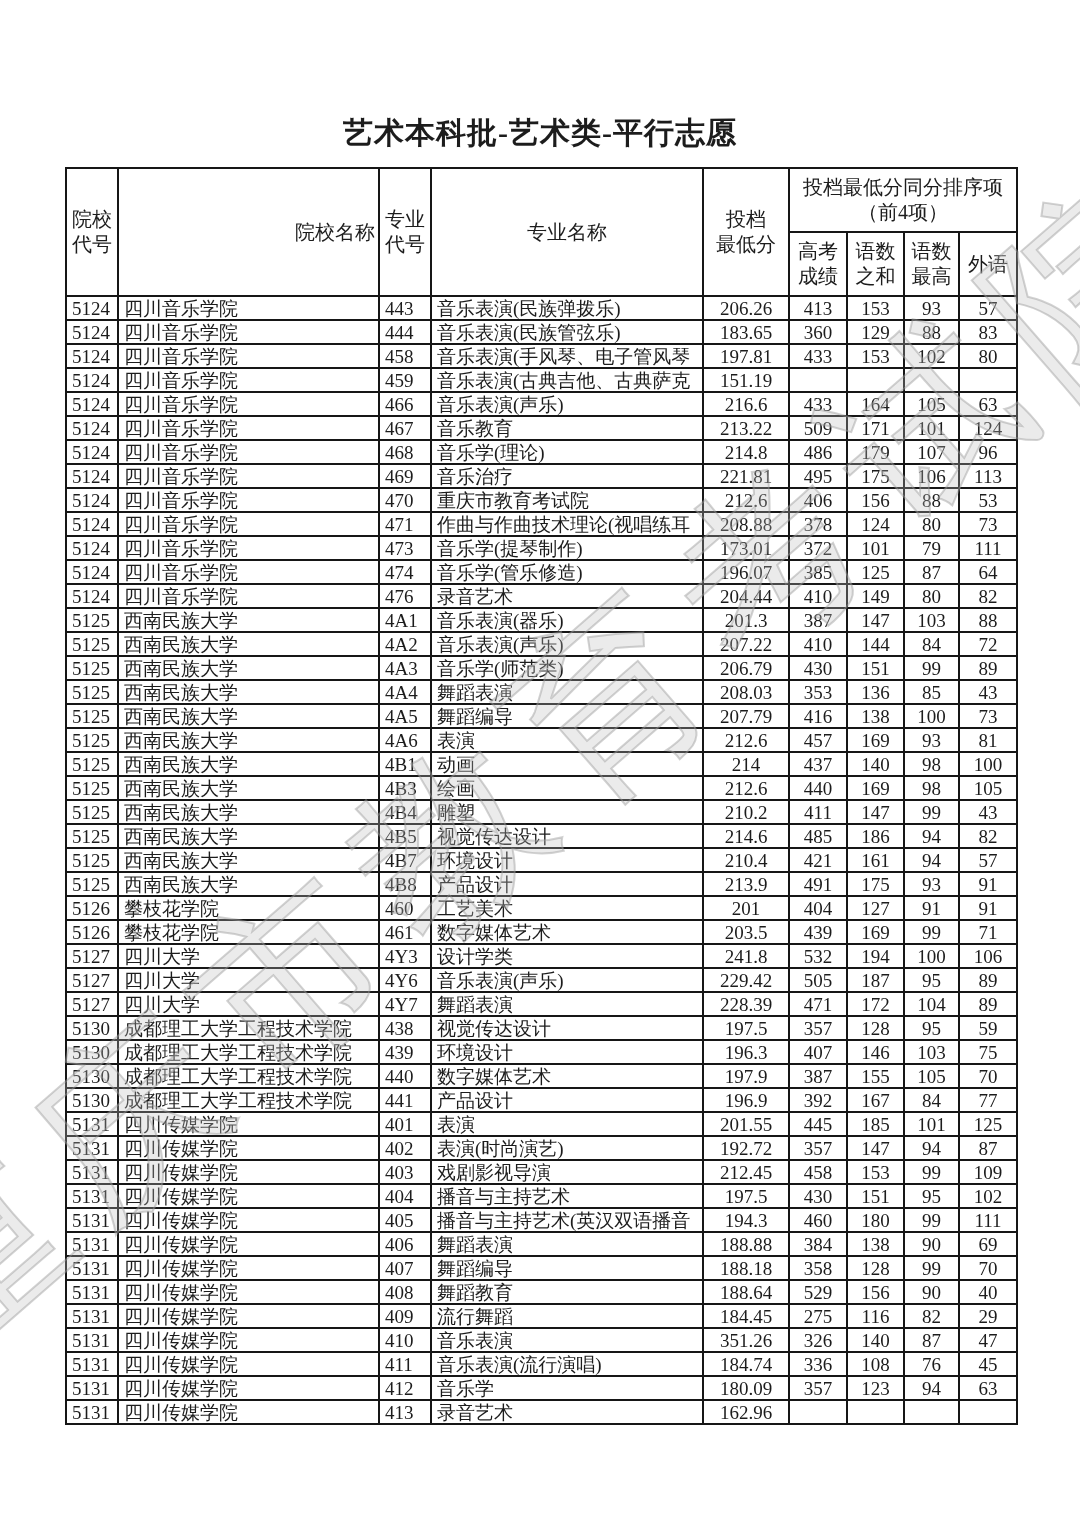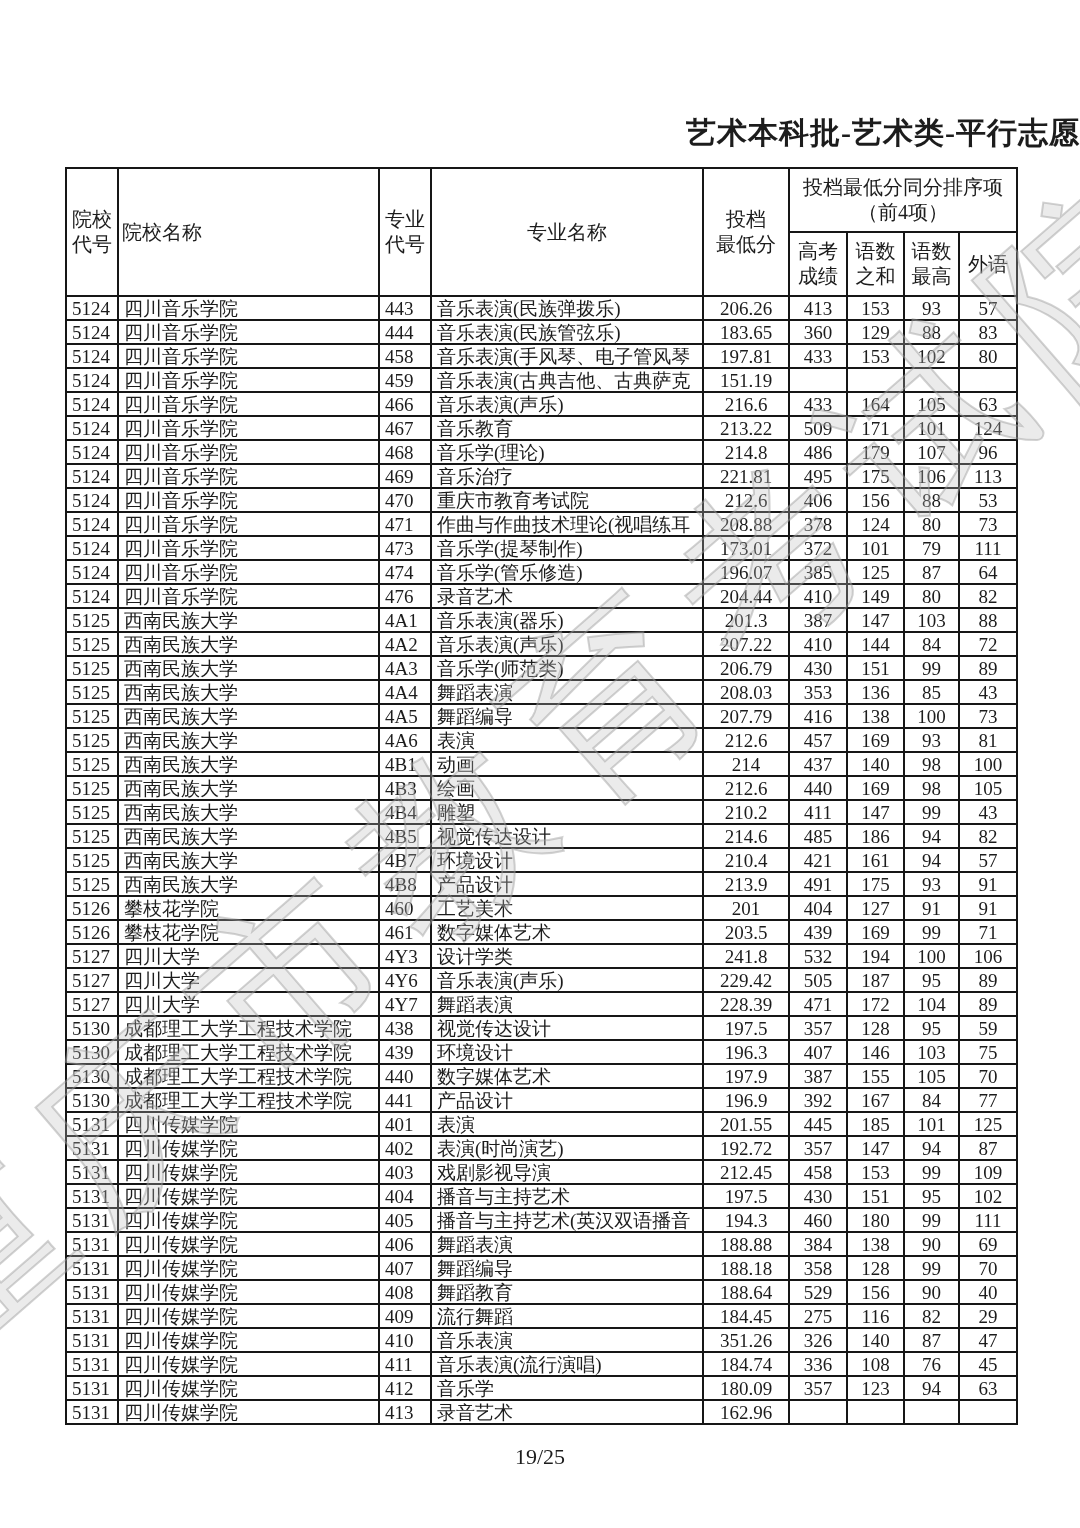--- a/index.html
+++ b/index.html
@@ -25,21 +25,21 @@
     font-size: 36px;
     font-weight: bold;
     letter-spacing: 2px;
     z-index: 1;
   }
   .doc-subtitle {
     position: absolute;
     top: 113px;
     left: 0;
     width: 100%;
-    text-align: right;
+    text-align: center;
     font-size: 30px;
     font-weight: bold;
     letter-spacing: 1px;
     z-index: 1;
   }
   table.score-table {
     position: absolute;
     left: 65px;
     top: 167px;
     width: 951px;
@@ -113,21 +113,21 @@
       <col style="width:86px">
       <col style="width:58px">
       <col style="width:57px">
       <col style="width:55px">
       <col style="width:58px">
     </colgroup>
     <thead>
       <tr class="h1">
         <th rowspan="2">院校
 代号</th>
-        <th rowspan="2" style="text-align:left">院校名称</th>
+        <th rowspan="2" style="text-align:right">院校名称</th>
         <th rowspan="2">专业
 代号</th>
         <th rowspan="2">专业名称</th>
         <th rowspan="2">投档
 最低分</th>
         <th colspan="4">投档最低分同分排序项
 （前4项）</th>
       </tr>
       <tr class="h2">
         <th>高考
@@ -653,15 +653,14 @@
           <td class="l">录音艺术</td>
           <td class="c">162.96</td>
           <td class="c"></td>
           <td class="c"></td>
           <td class="c"></td>
           <td class="c"></td>
         </tr>
       </tbody>
   </table>
 
-  <div class="page-number">19/25</div>
 
 </div>
 
 </body></html>

